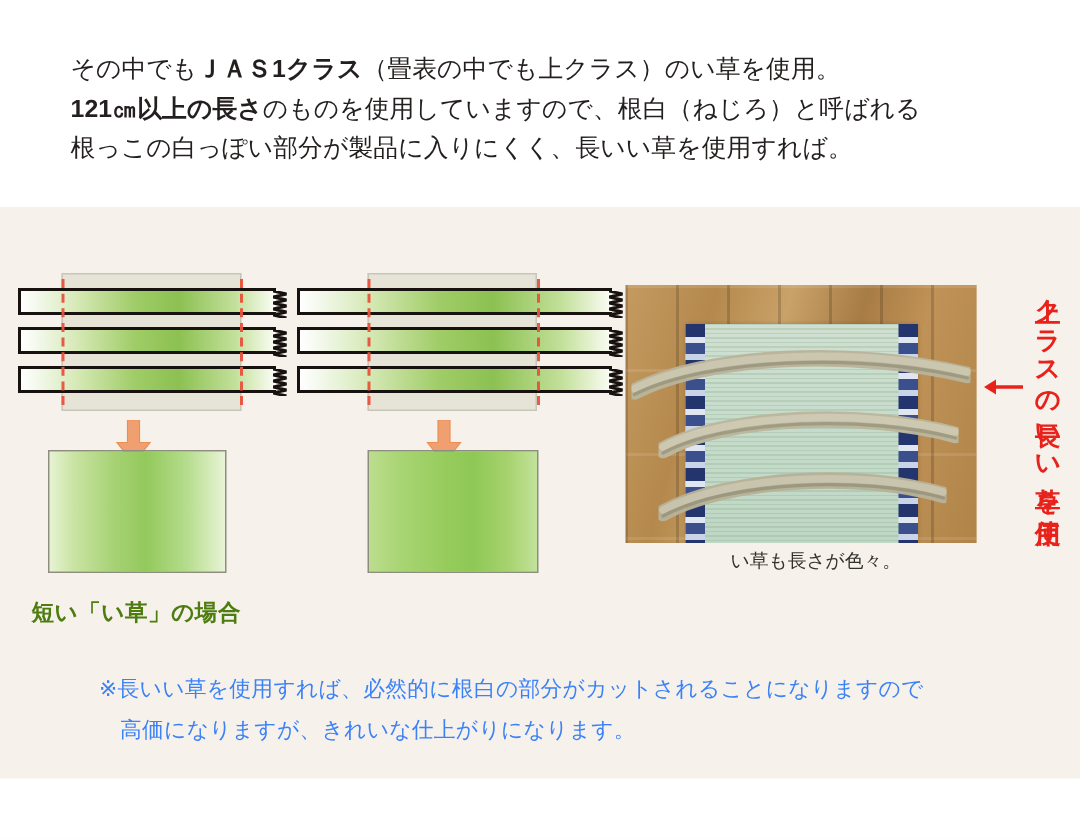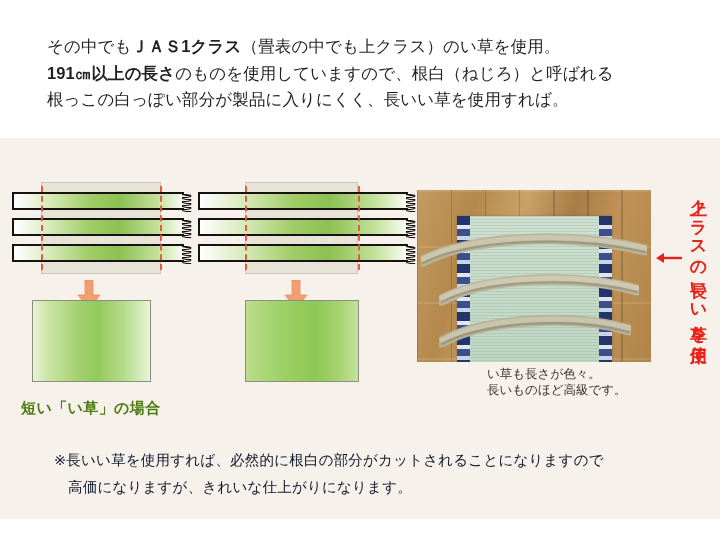--- a/index.html
+++ b/index.html
@@ -137,35 +137,35 @@
     position: absolute; left: 684px; top: 186px;
     width: 24px; height: 220px;
     color: #e8221b; font-size: 17px; font-weight: bold;
     letter-spacing: 1.2px; line-height: 19px;
     writing-mode: vertical-rl; text-orientation: upright;
     white-space: nowrap;
   }
 
   
   #bottom-note {
-    position: absolute; left: 54px; top: 447px; width: 620px;
-    font-size: 14.5px; line-height: 27px; color: #0f172a;
+    position: absolute; left: 66px; top: 447px; width: 620px;
+    font-size: 14.5px; line-height: 27px; color: #3b82f6;
     letter-spacing: 0.2px; white-space: nowrap;
   }
   #bottom-note .ln { display: block; }
   #bottom-note .ln.indent { padding-left: 14px; }
 </style>
 </head>
 <body>
 
 <div id="page">
 
   <div class="intro">
     <span class="ln"><span>その中でも</span><b>ＪＡＳ1クラス</b><span>（畳表の中でも上クラス）のい草を使用。</span></span>
-    <span class="ln"><b>191㎝以上の長さ</b><span>のものを使用していますので、根白（ねじろ）と呼ばれる</span></span>
+    <span class="ln"><b>121㎝以上の長さ</b><span>のものを使用していますので、根白（ねじろ）と呼ばれる</span></span>
     <span class="ln">根っこの白っぽい部分が製品に入りにくく、長いい草を使用すれば。</span>
   </div>
 
   <div class="panel"></div>
 
   <div class="diagram" id="diagram-short">
     <div class="overlay-box"></div>
 
     <div class="strip s1">
       <svg class="zig" viewBox="0 0 11 18">
@@ -246,21 +246,20 @@
     </svg>
   </div>
 
   <svg class="photo-arrow" viewBox="0 0 28 16">
     <line x1="27" y1="8" x2="7" y2="8" stroke="#e8221b" stroke-width="2.4"></line>
     <polygon points="1,8 9,3 9,13" fill="#e8221b"></polygon>
   </svg>
 
   <div id="photo-caption">
     <span>い草も長さが色々。</span>
-    <span>長いものほど高級です。</span>
   </div>
 
   <div id="vertical-note">上クラスの長いい草を使用</div>
 
   <div id="bottom-note">
     <span class="ln">※長いい草を使用すれば、必然的に根白の部分がカットされることになりますので</span>
     <span class="ln indent">高価になりますが、きれいな仕上がりになります。</span>
   </div>
 
 </div>

